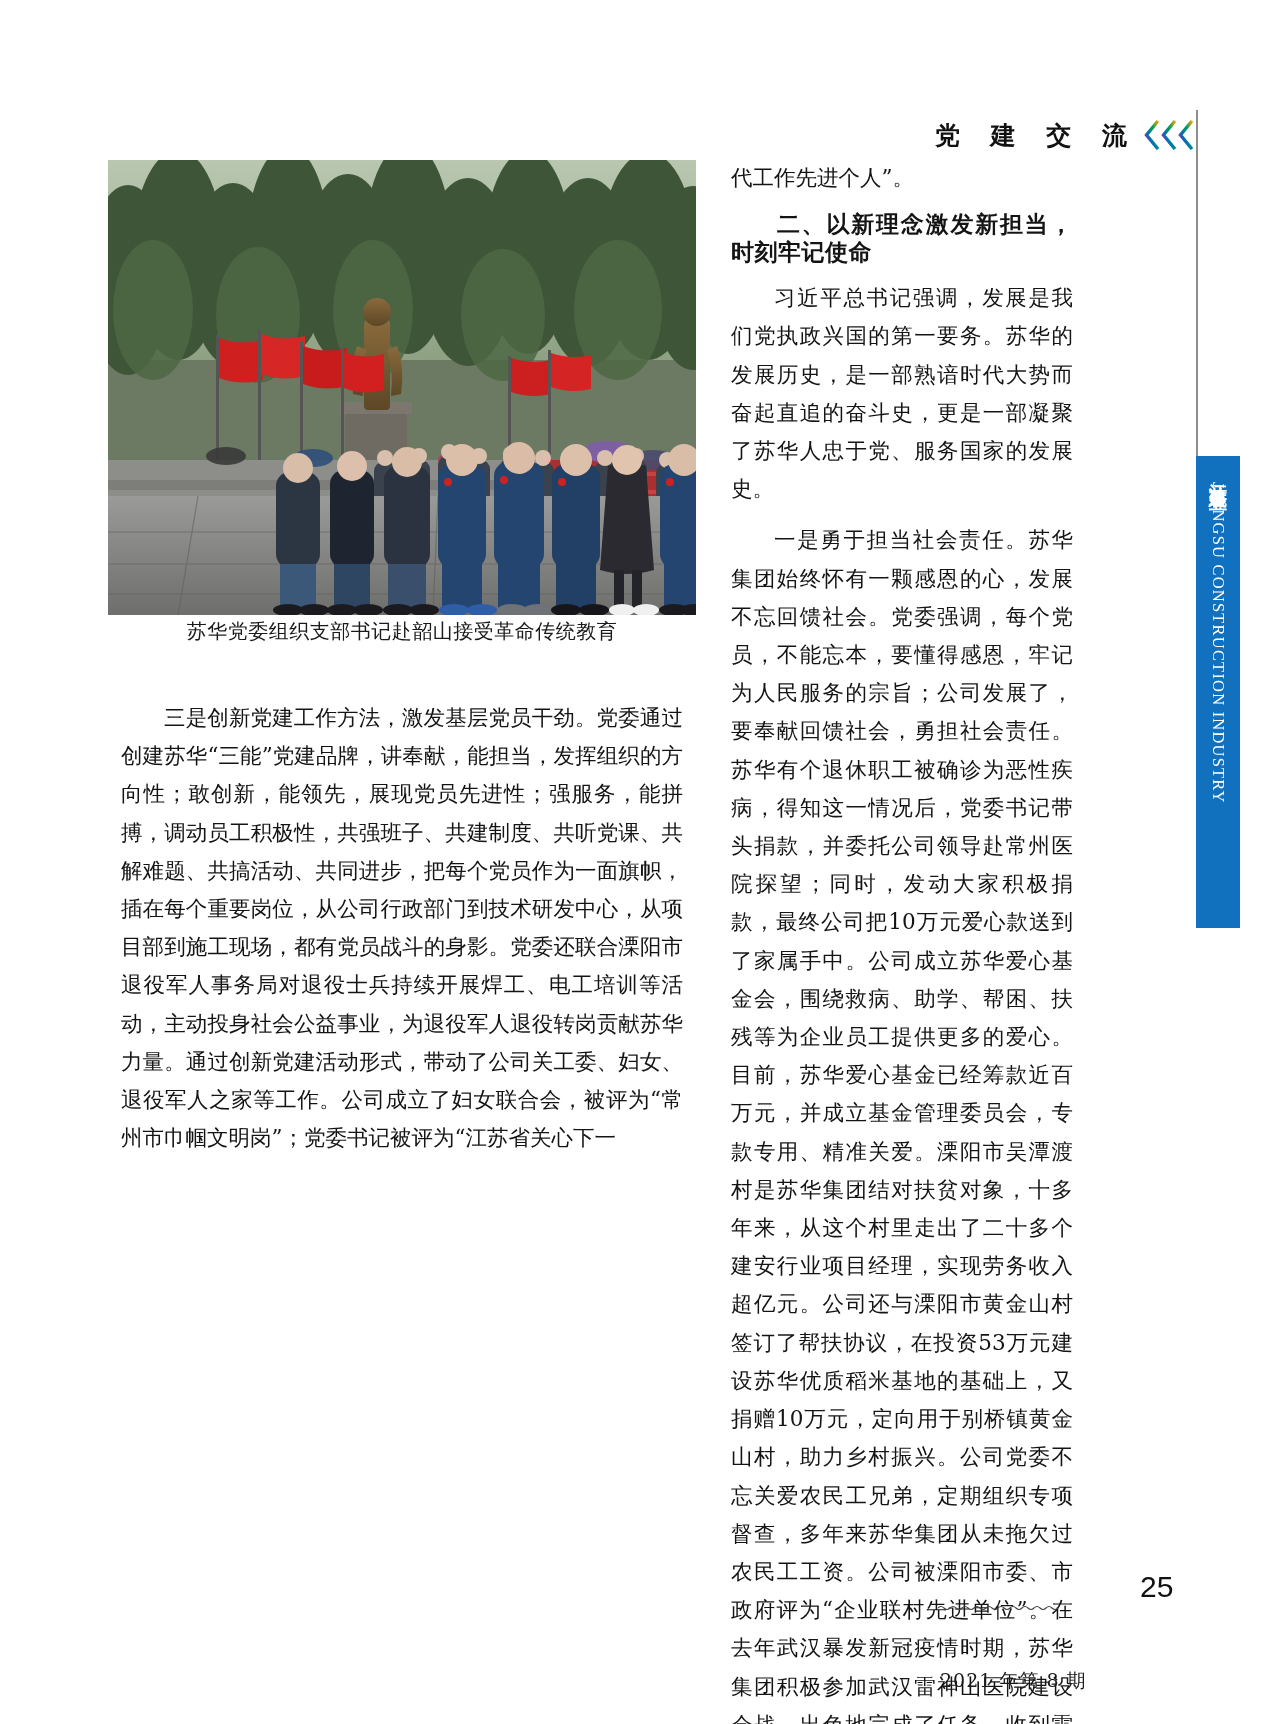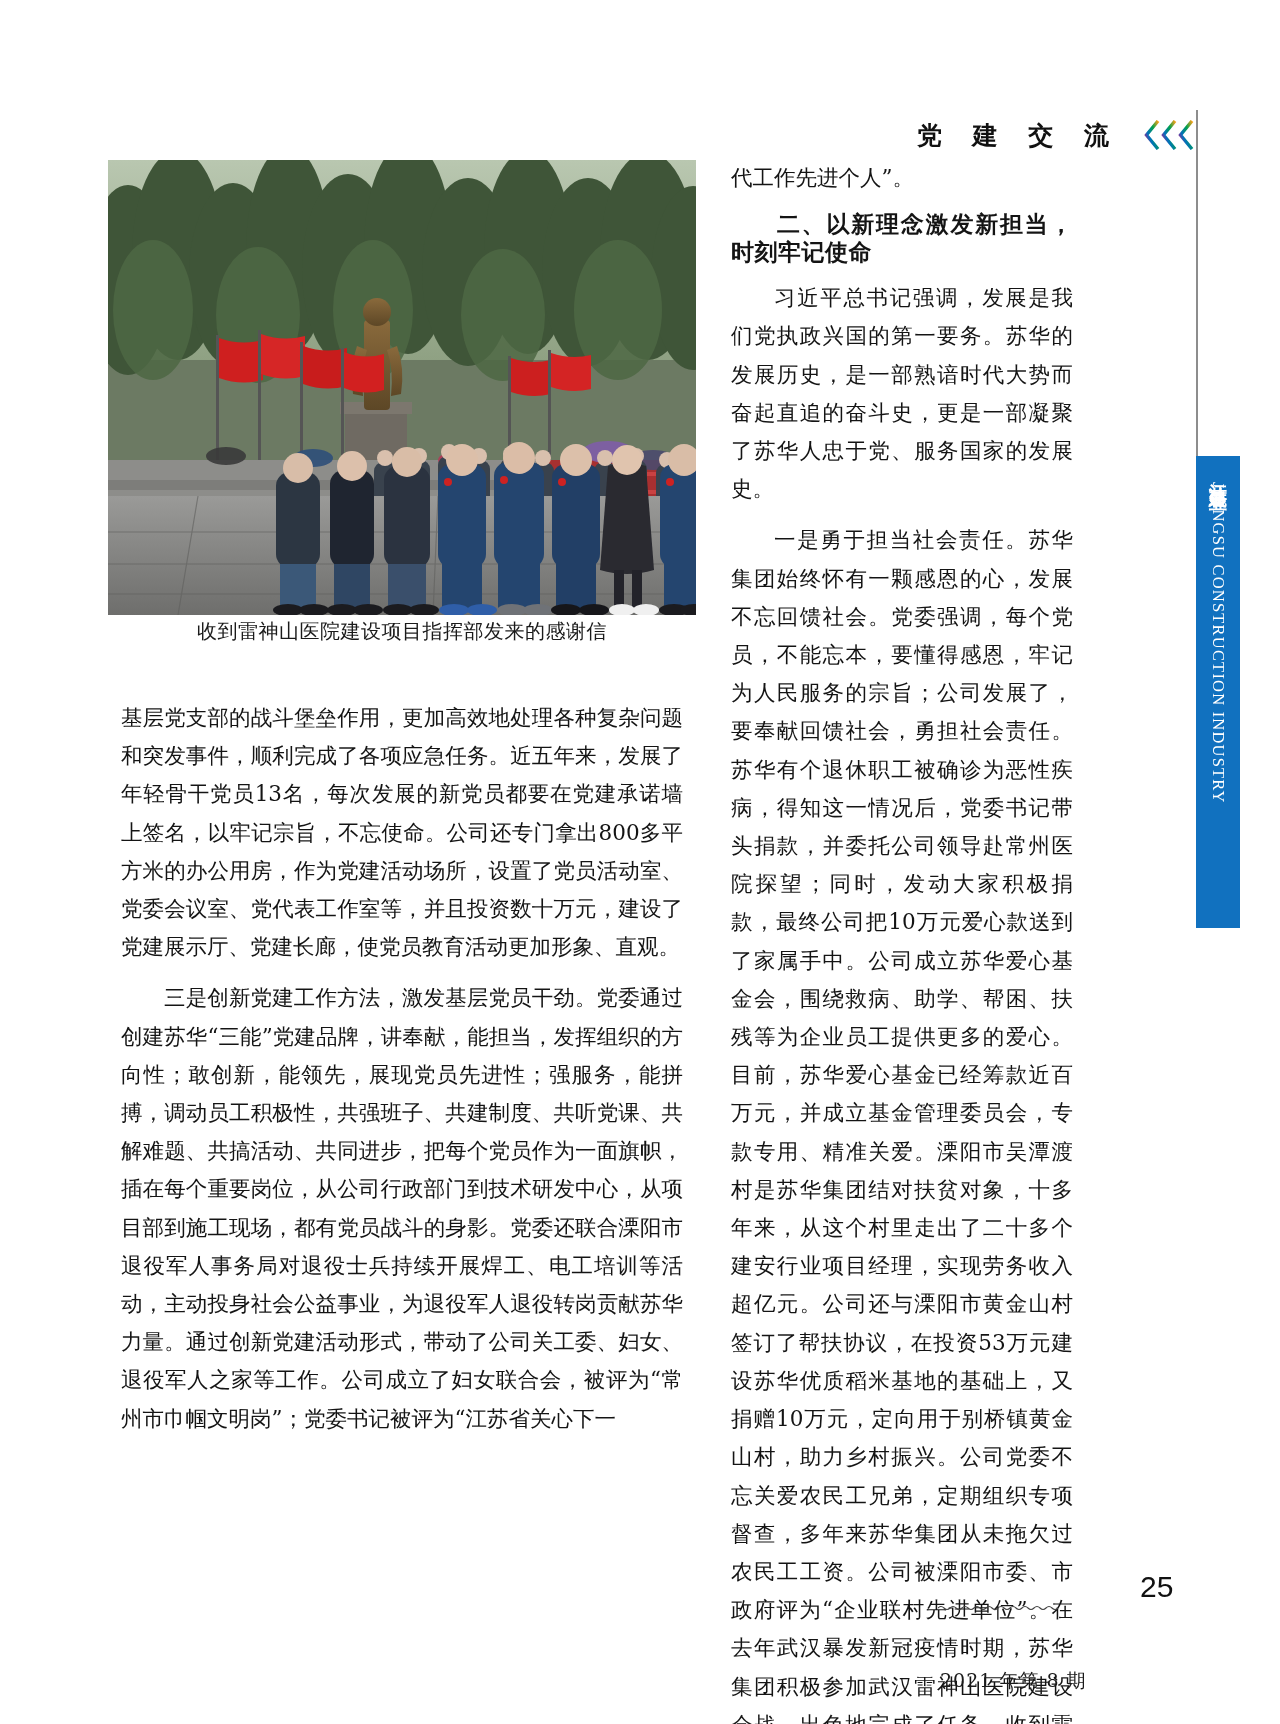--- a/index.html
+++ b/index.html
@@ -22,21 +22,21 @@
     background: #ffffff;
   }
 
   
   .header {
     position: absolute;
     top: 112px;
     right: 86px;
     display: flex;
     align-items: center;
-    gap: 26px;
+    gap: 8px;
     height: 46px;
   }
   .header-title {
     font-family: "DejaVu Serif", "Liberation Serif", serif;
     font-size: 25px;
     font-weight: 700;
     letter-spacing: 11px;
     color: #111;
     white-space: nowrap;
   }
@@ -411,24 +411,23 @@
         <ellipse cx="514" cy="450" rx="13" ry="6"></ellipse>
         <ellipse cx="538" cy="450" rx="13" ry="6"></ellipse>
       </g>
       <g fill="#1b1b1f">
         <ellipse cx="566" cy="450" rx="15" ry="6"></ellipse>
         <ellipse cx="586" cy="450" rx="14" ry="6"></ellipse>
       </g>
     </svg>
   </div>
 
-  <div class="caption">收到雷神山医院建设项目指挥部发来的感谢信</div>
+  <div class="caption">苏华党委组织支部书记赴韶山接受革命传统教育</div>
 
   <div class="col col-left">
-    <p>基层党支部的战斗堡垒作用，更加高效地处理各种复杂问题和突发事件，顺利完成了各项应急任务。近五年来，发展了年轻骨干党员13名，每次发展的新党员都要在党建承诺墙上签名，以牢记宗旨，不忘使命。公司还专门拿出800多平方米的办公用房，作为党建活动场所，设置了党员活动室、党委会议室、党代表工作室等，并且投资数十万元，建设了党建展示厅、党建长廊，使党员教育活动更加形象、直观。</p>
     <p class="indent"><span class="run-head">三是创新党建工作方法，激发基层党员干劲。</span><span>党委通过创建苏华“三能”党建品牌，讲奉献，能担当，发挥组织的方向性；敢创新，能领先，展现党员先进性；强服务，能拼搏，调动员工积极性，共强班子、共建制度、共听党课、共解难题、共搞活动、共同进步，把每个党员作为一面旗帜，插在每个重要岗位，从公司行政部门到技术研发中心，从项目部到施工现场，都有党员战斗的身影。党委还联合溧阳市退役军人事务局对退役士兵持续开展焊工、电工培训等活动，主动投身社会公益事业，为退役军人退役转岗贡献苏华力量。通过创新党建活动形式，带动了公司关工委、妇女、退役军人之家等工作。公司成立了妇女联合会，被评为“常州市巾帼文明岗”；党委书记被评为“江苏省关心下一</span></p>
   </div>
 
   <div class="col col-right">
     <p>代工作先进个人”。</p>
     <p class="sec-head indent">二、以新理念激发新担当，时刻牢记使命</p>
     <p class="indent">习近平总书记强调，发展是我们党执政兴国的第一要务。苏华的发展历史，是一部熟谙时代大势而奋起直追的奋斗史，更是一部凝聚了苏华人忠于党、服务国家的发展史。</p>
     <p class="indent"><span class="run-head">一是勇于担当社会责任。</span><span>苏华集团始终怀有一颗感恩的心，发展不忘回馈社会。党委强调，每个党员，不能忘本，要懂得感恩，牢记为人民服务的宗旨；公司发展了，要奉献回馈社会，勇担社会责任。苏华有个退休职工被确诊为恶性疾病，得知这一情况后，党委书记带头捐款，并委托公司领导赴常州医院探望；同时，发动大家积极捐款，最终公司把10万元爱心款送到了家属手中。公司成立苏华爱心基金会，围绕救病、助学、帮困、扶残等为企业员工提供更多的爱心。目前，苏华爱心基金已经筹款近百万元，并成立基金管理委员会，专款专用、精准关爱。溧阳市吴潭渡村是苏华集团结对扶贫对象，十多年来，从这个村里走出了二十多个建安行业项目经理，实现劳务收入超亿元。公司还与溧阳市黄金山村签订了帮扶协议，在投资53万元建设苏华优质稻米基地的基础上，又捐赠10万元，定向用于别桥镇黄金山村，助力乡村振兴。公司党委不忘关爱农民工兄弟，定期组织专项督查，多年来苏华集团从未拖欠过农民工工资。公司被溧阳市委、市政府评为“企业联村先进单位”。在去年武汉暴发新冠疫情时期，苏华集团积极参加武汉雷神山医院建设会战，出色地完成了任务，收到雷神山医院建设项目指挥部发来的感谢信。公司全体员工同心协力，慷慨解囊，近400人积极参与，共募得善款50余万元。公司向溧阳市红十字会捐赠100万元，用于购置2辆救护车。公司的善举受到社会各界的高度评价和认可，被江苏省红十字会授予“博爱奖”。</span></p>
   </div>
 

